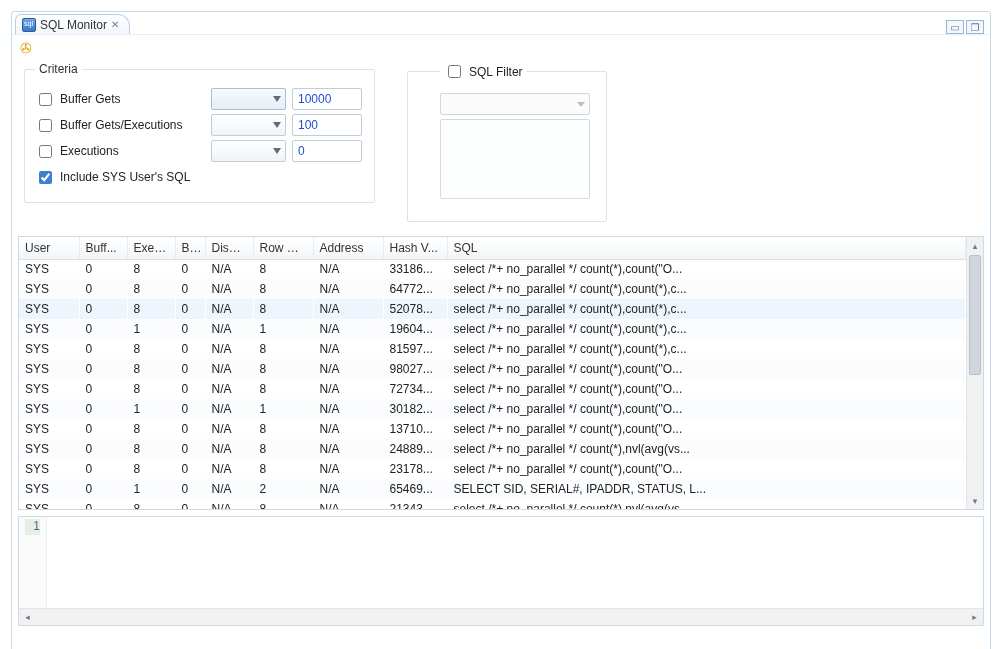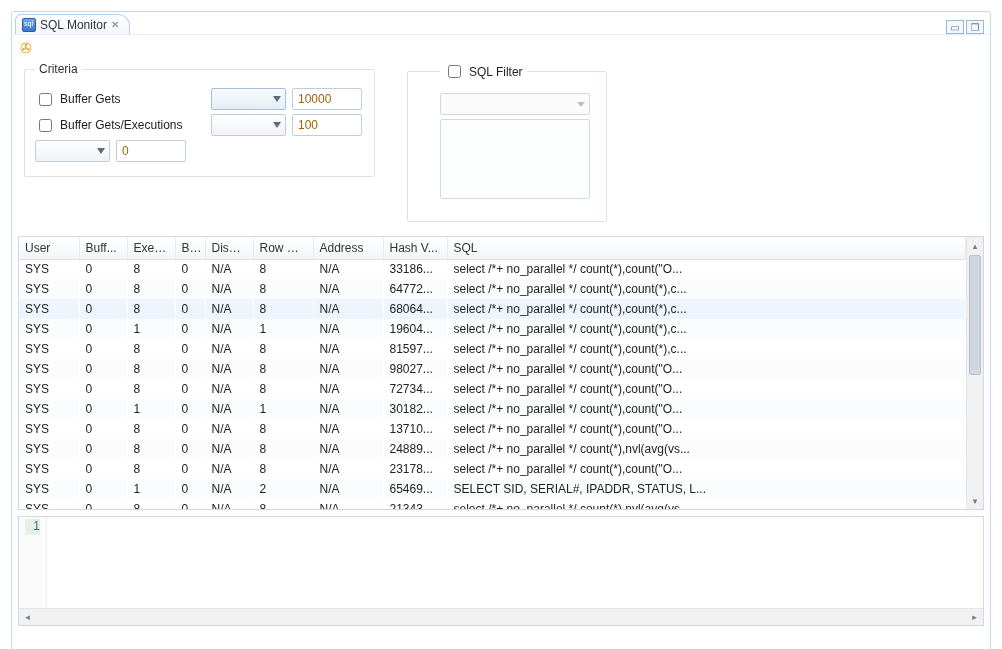--- a/index.html
+++ b/index.html
@@ -18,21 +18,21 @@
   .filters { display:flex; gap:28px; align-items:flex-start; padding:2px 4px 8px 4px; }
   fieldset { border:1px solid #d8e3ee; border-radius:2px; padding:8px 12px 10px 10px; }
   legend { color:#333; padding:0 4px; }
   .row { display:flex; align-items:center; gap:6px; margin:4px 0; height:22px; }
   .cblabel { display:flex; align-items:center; gap:5px; width:170px; color:#222; }
   .cblabel.disabled { color:#9a9a9a; }
   input[type=checkbox]{ width:13px;height:13px; accent-color:#3d80cc; }
   .combo { width:75px; height:22px; border:1px solid #bfcddb; background:linear-gradient(#fff,#f0f3f6); border-radius:2px; display:flex; align-items:center; justify-content:flex-end; padding-right:4px; }
   .combo.active { background:linear-gradient(#f9fbfd,#e6edf5); border-color:#a7bed7; }
   .combo .arrow{ width:0;height:0;border-left:4px solid transparent;border-right:4px solid transparent;border-top:6px solid #5a6c7f; }
-  .txt { width:70px; height:22px; border:1px solid #bfcddb; border-radius:2px; padding:2px 5px; color:#a16207;}
+  .txt { width:70px; height:22px; border:1px solid #bfcddb; border-radius:2px; padding:2px 5px; color:#1d4ed8;}
   .txt.disabled { background:#f4f4f4; color:#9a9a9a; border-color:#d9d9d9;}
   .combo.disabled { background:#f4f4f4; border-color:#d9d9d9;}
   .filterbox { margin-top:4px; width:150px; height:80px; border:1px solid #cfdbe8; border-radius:2px; background:#fdfefe; }
   .filtercombo { width:150px; height:22px; border:1px solid #d0d7df; background:#fbfbfb; border-radius:2px; display:flex; align-items:center; justify-content:flex-end; padding-right:4px; margin-top:4px;}
   .filtercombo .arrow{ width:0;height:0;border-left:4px solid transparent;border-right:4px solid transparent;border-top:5px solid #b8c1cb; }
   .tablewrap { border:1px solid #cfd9e3; height:274px; display:flex; position:relative; }
   table { border-collapse:collapse; width:100%; table-layout:fixed; }
   thead th { text-align:left; font-weight:normal; color:#333; height:22px; border-right:1px solid #e6ecf2; border-bottom:1px solid #d8e0e8; padding:0 6px; background:linear-gradient(#fff,#f2f5f8); overflow:hidden; white-space:nowrap; text-overflow:ellipsis;}
   tbody td { height:20px; padding:0 6px; color:#222; border-right:1px solid transparent; white-space:nowrap; overflow:hidden; text-overflow:ellipsis; }
   tbody tr:nth-child(even){ background:#fff; }
@@ -92,26 +92,36 @@
               <label class="cblabel">
                 <input type="checkbox" style="">
                 <span>Buffer Gets/Executions</span>
               </label>
               <div class="combo ">
                 <div class="arrow"></div>
               </div>
               <input class="txt" value="100" style="">
             </div>
             <div class="row">
+              <label class="cblabel">
+                <input type="checkbox" style="">
+                <span>Executions</span>
+              </label>
               <div class="combo ">
                 <div class="arrow"></div>
               </div>
               <input class="txt" value="0" style="">
             </div>
           </div>
+        <div class="row">
+          <label class="cblabel">
+            <input type="checkbox" id="inc-sys" checked="" style="">
+            <span>Include SYS User's SQL</span>
+          </label>
+        </div>
       </fieldset>
 
       <fieldset style="width:200px;height:160px;padding-left:32px;">
         <legend>
           <label class="cblabel" style="width:auto;">
             <input type="checkbox" style="">
             <span>SQL Filter</span>
           </label>
         </legend>
         <div class="filtercombo">
@@ -172,21 +182,21 @@
                 <td>select /*+ no_parallel */ count(*),count(*),c...</td>
               </tr>
               <tr class="sel">
                 <td>SYS</td>
                 <td>0</td>
                 <td>8</td>
                 <td>0</td>
                 <td>N/A</td>
                 <td>8</td>
                 <td>N/A</td>
-                <td>68064...</td>
+                <td>52078...</td>
                 <td>select /*+ no_parallel */ count(*),count(*),c...</td>
               </tr>
               <tr class="zebra">
                 <td>SYS</td>
                 <td>0</td>
                 <td>1</td>
                 <td>0</td>
                 <td>N/A</td>
                 <td>1</td>
                 <td>N/A</td>

